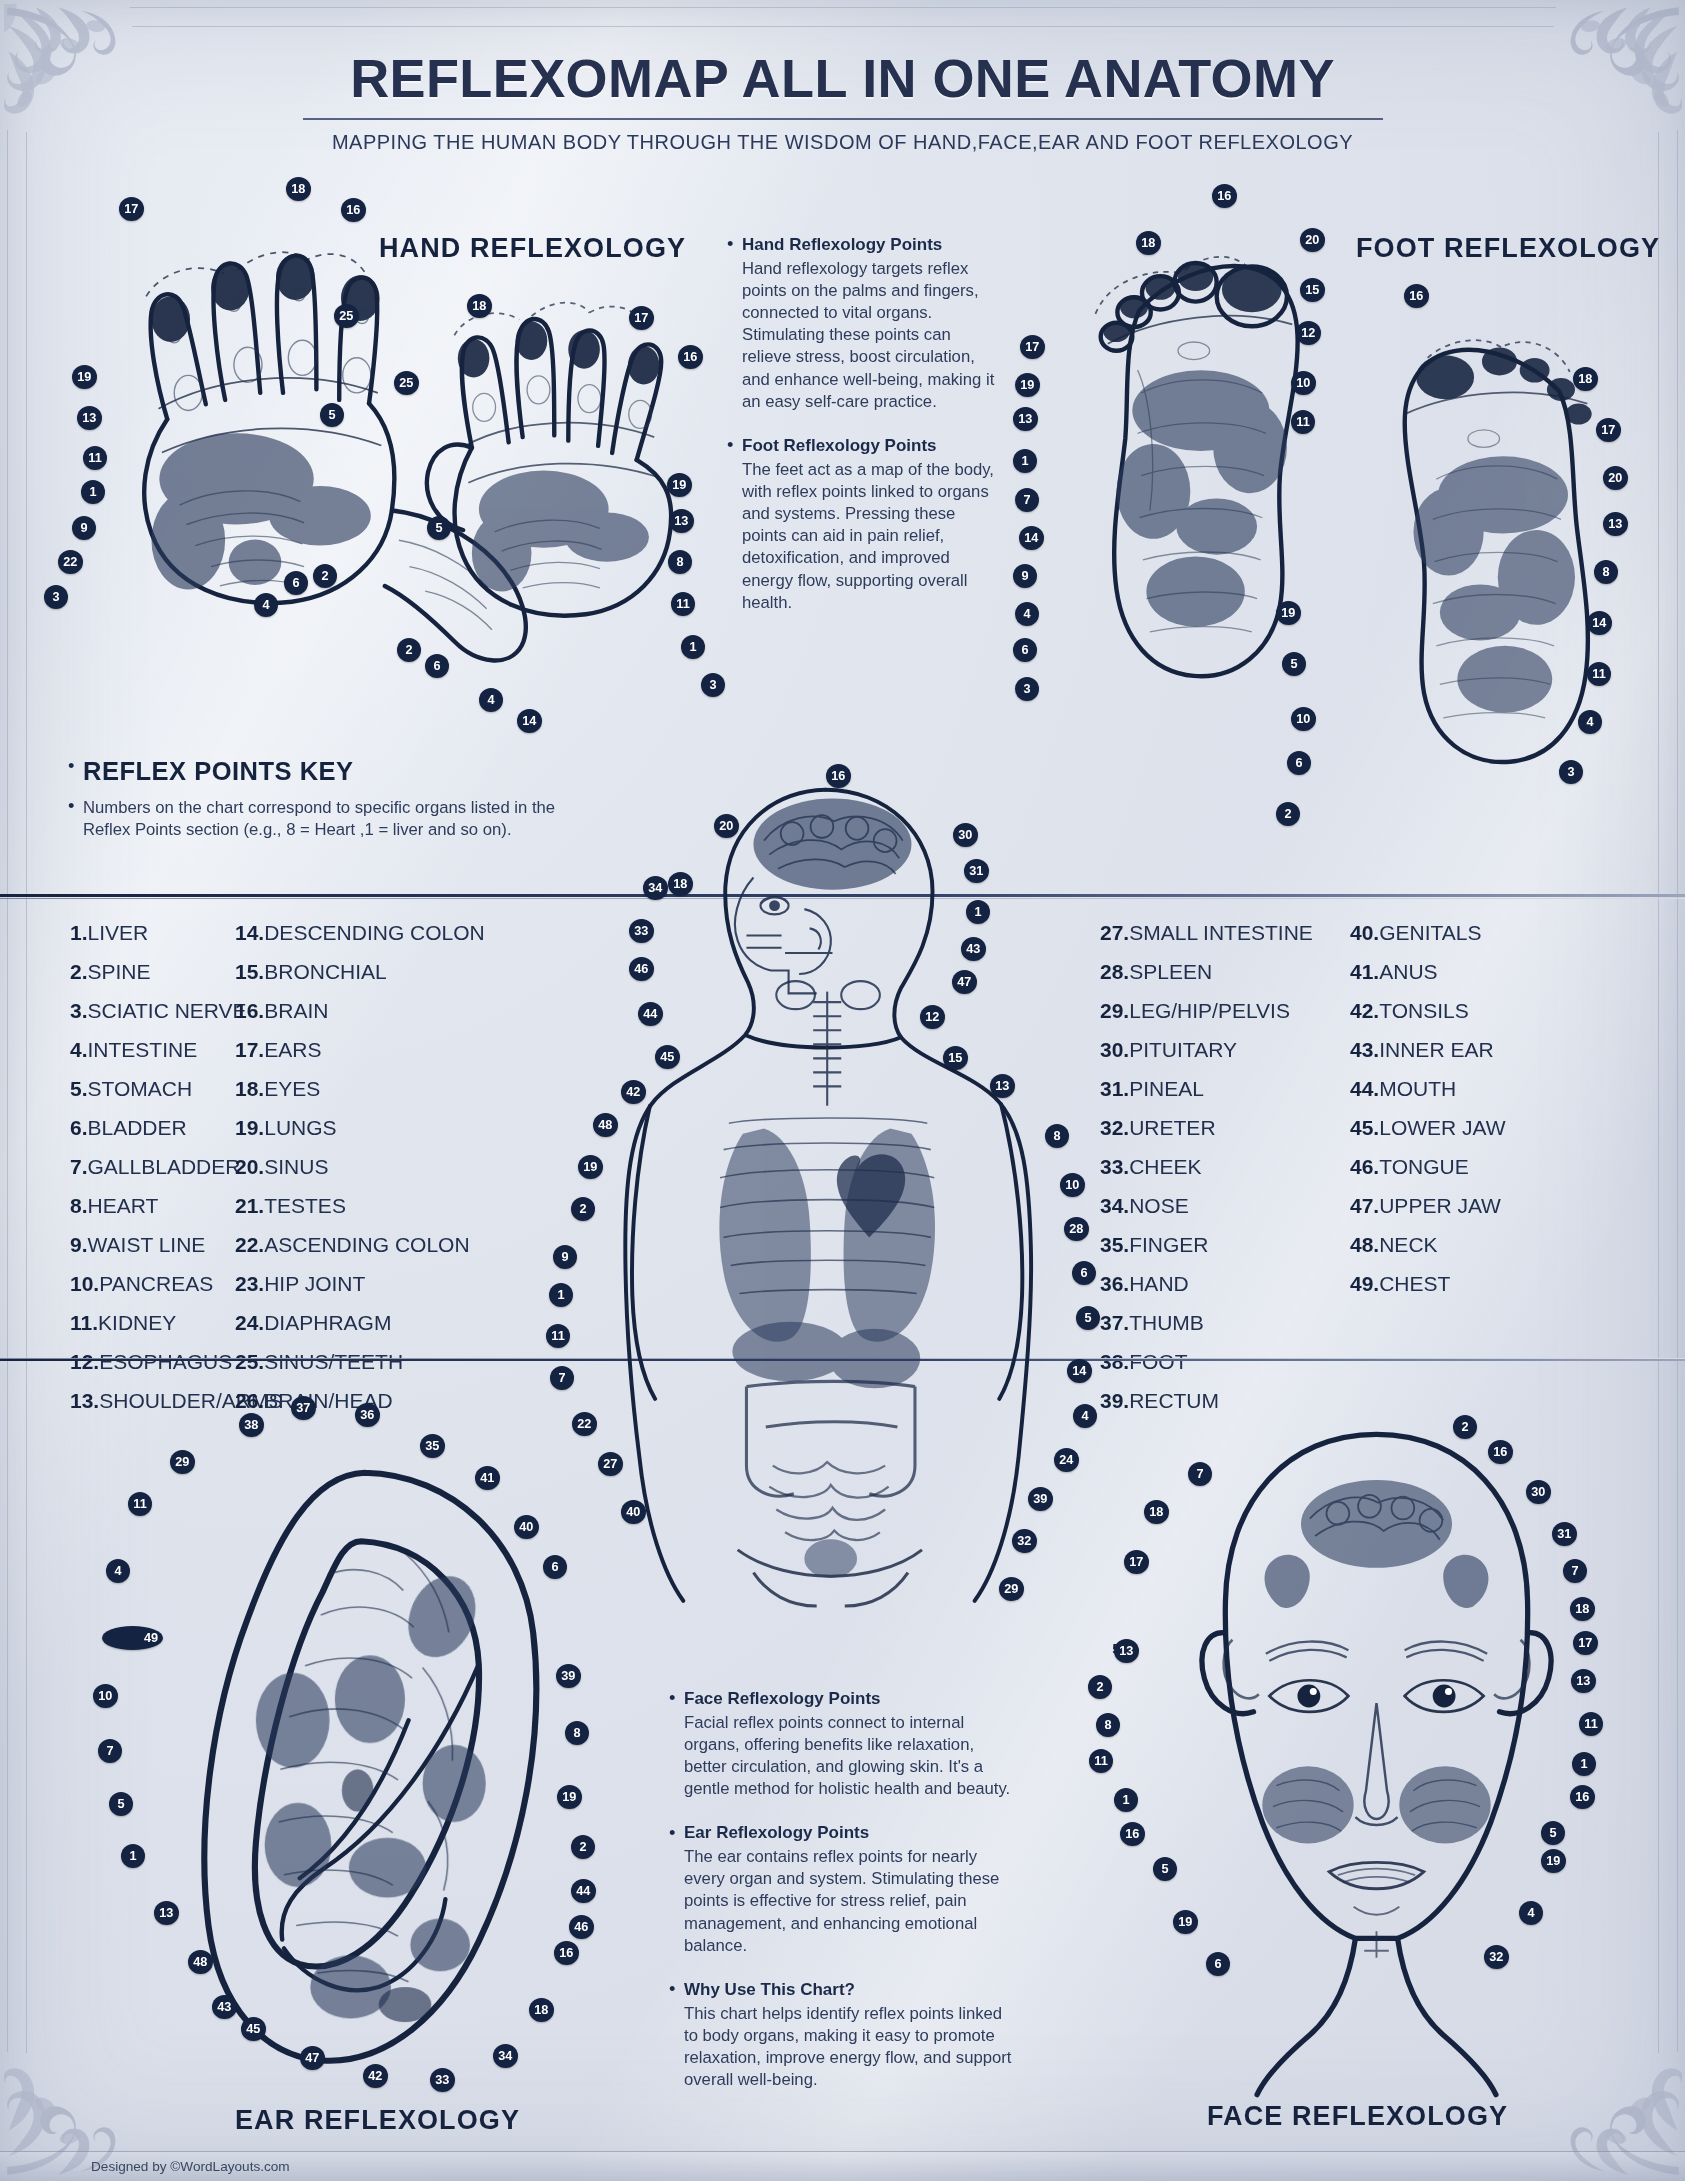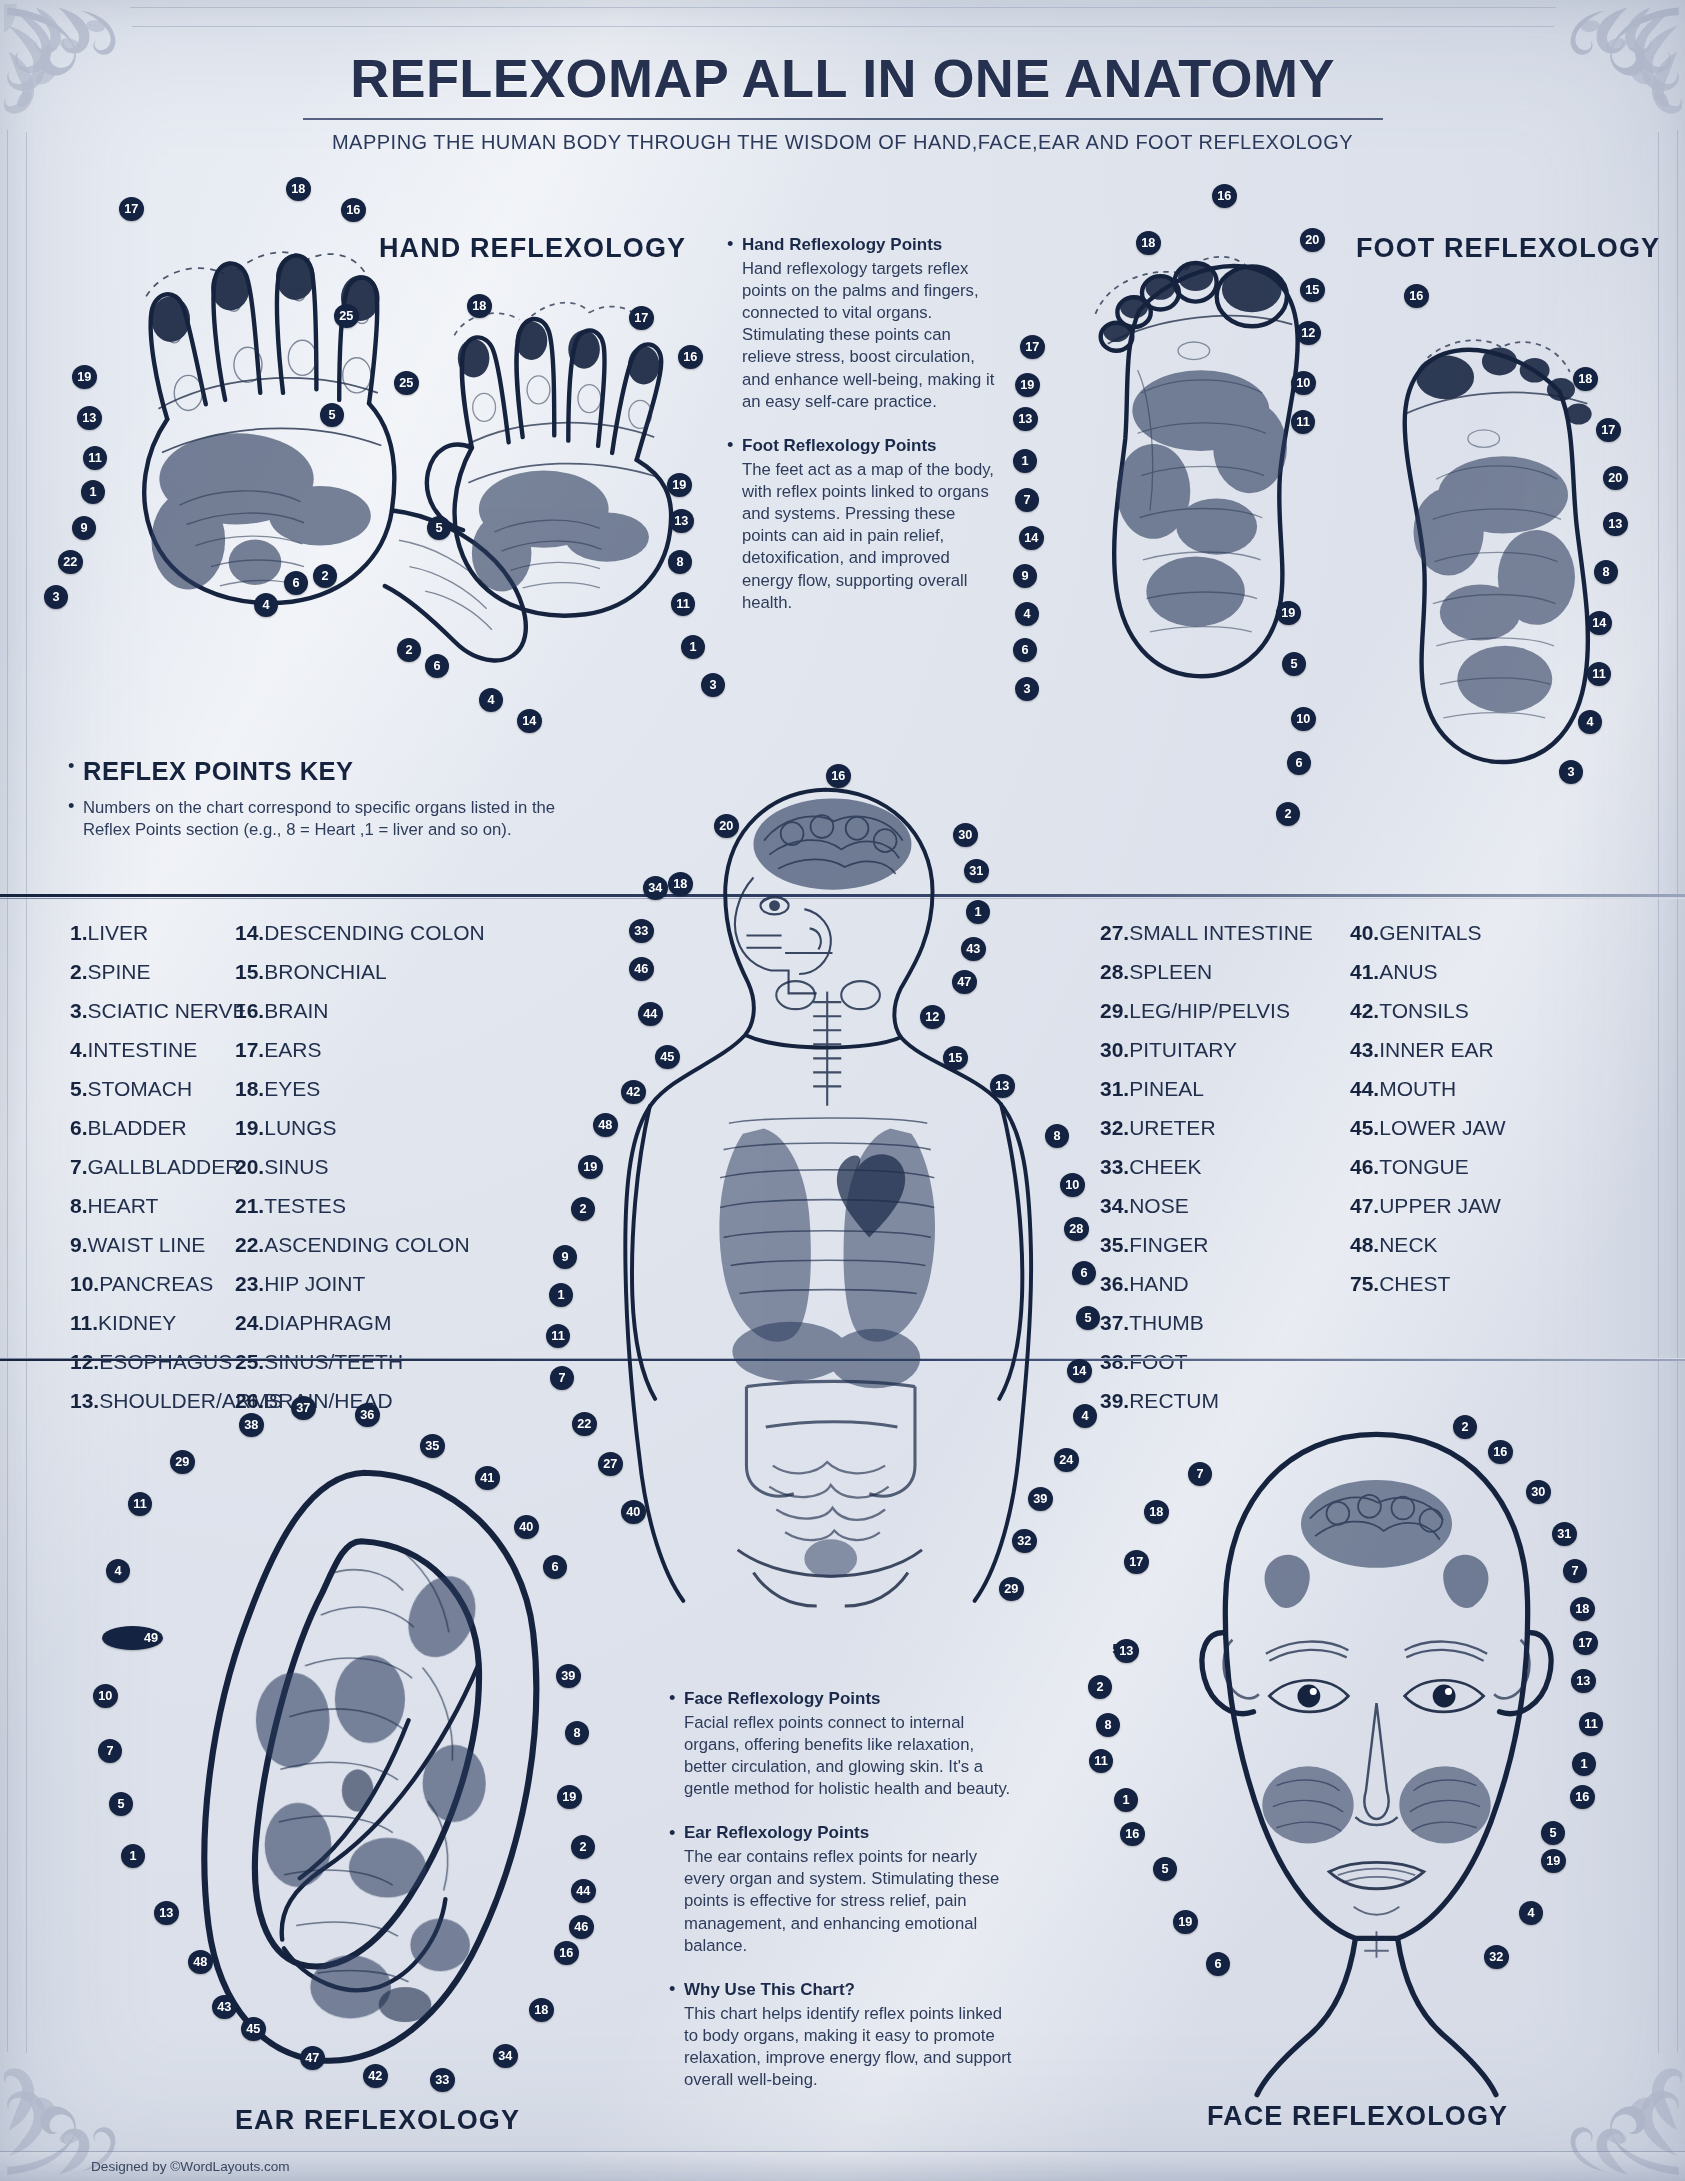--- a/index.html
+++ b/index.html
@@ -238,21 +238,21 @@
       <div class="lcol" id="col4" style="width:228px;">
           <div class="li"><b>40.</b><span>GENITALS</span></div>
           <div class="li"><b>41.</b><span>ANUS</span></div>
           <div class="li"><b>42.</b><span>TONSILS</span></div>
           <div class="li"><b>43.</b><span>INNER EAR</span></div>
           <div class="li"><b>44.</b><span>MOUTH</span></div>
           <div class="li"><b>45.</b><span>LOWER JAW</span></div>
           <div class="li"><b>46.</b><span>TONGUE</span></div>
           <div class="li"><b>47.</b><span>UPPER JAW</span></div>
           <div class="li"><b>48.</b><span>NECK</span></div>
-          <div class="li"><b>75.</b><span>CHEST</span></div>
+          <div class="li"><b>49.</b><span>CHEST</span></div>
         </div>
     </div>
   </div>
   <div class="band" style="top:1356px;">
     <div class="band-line thin"></div>
     <div class="band-line"></div>
   </div>
 
   <div class="copy" style="left:669px;top:1675px;width:344px;">
     <div class="blk bul" style="margin-top:14px;">

